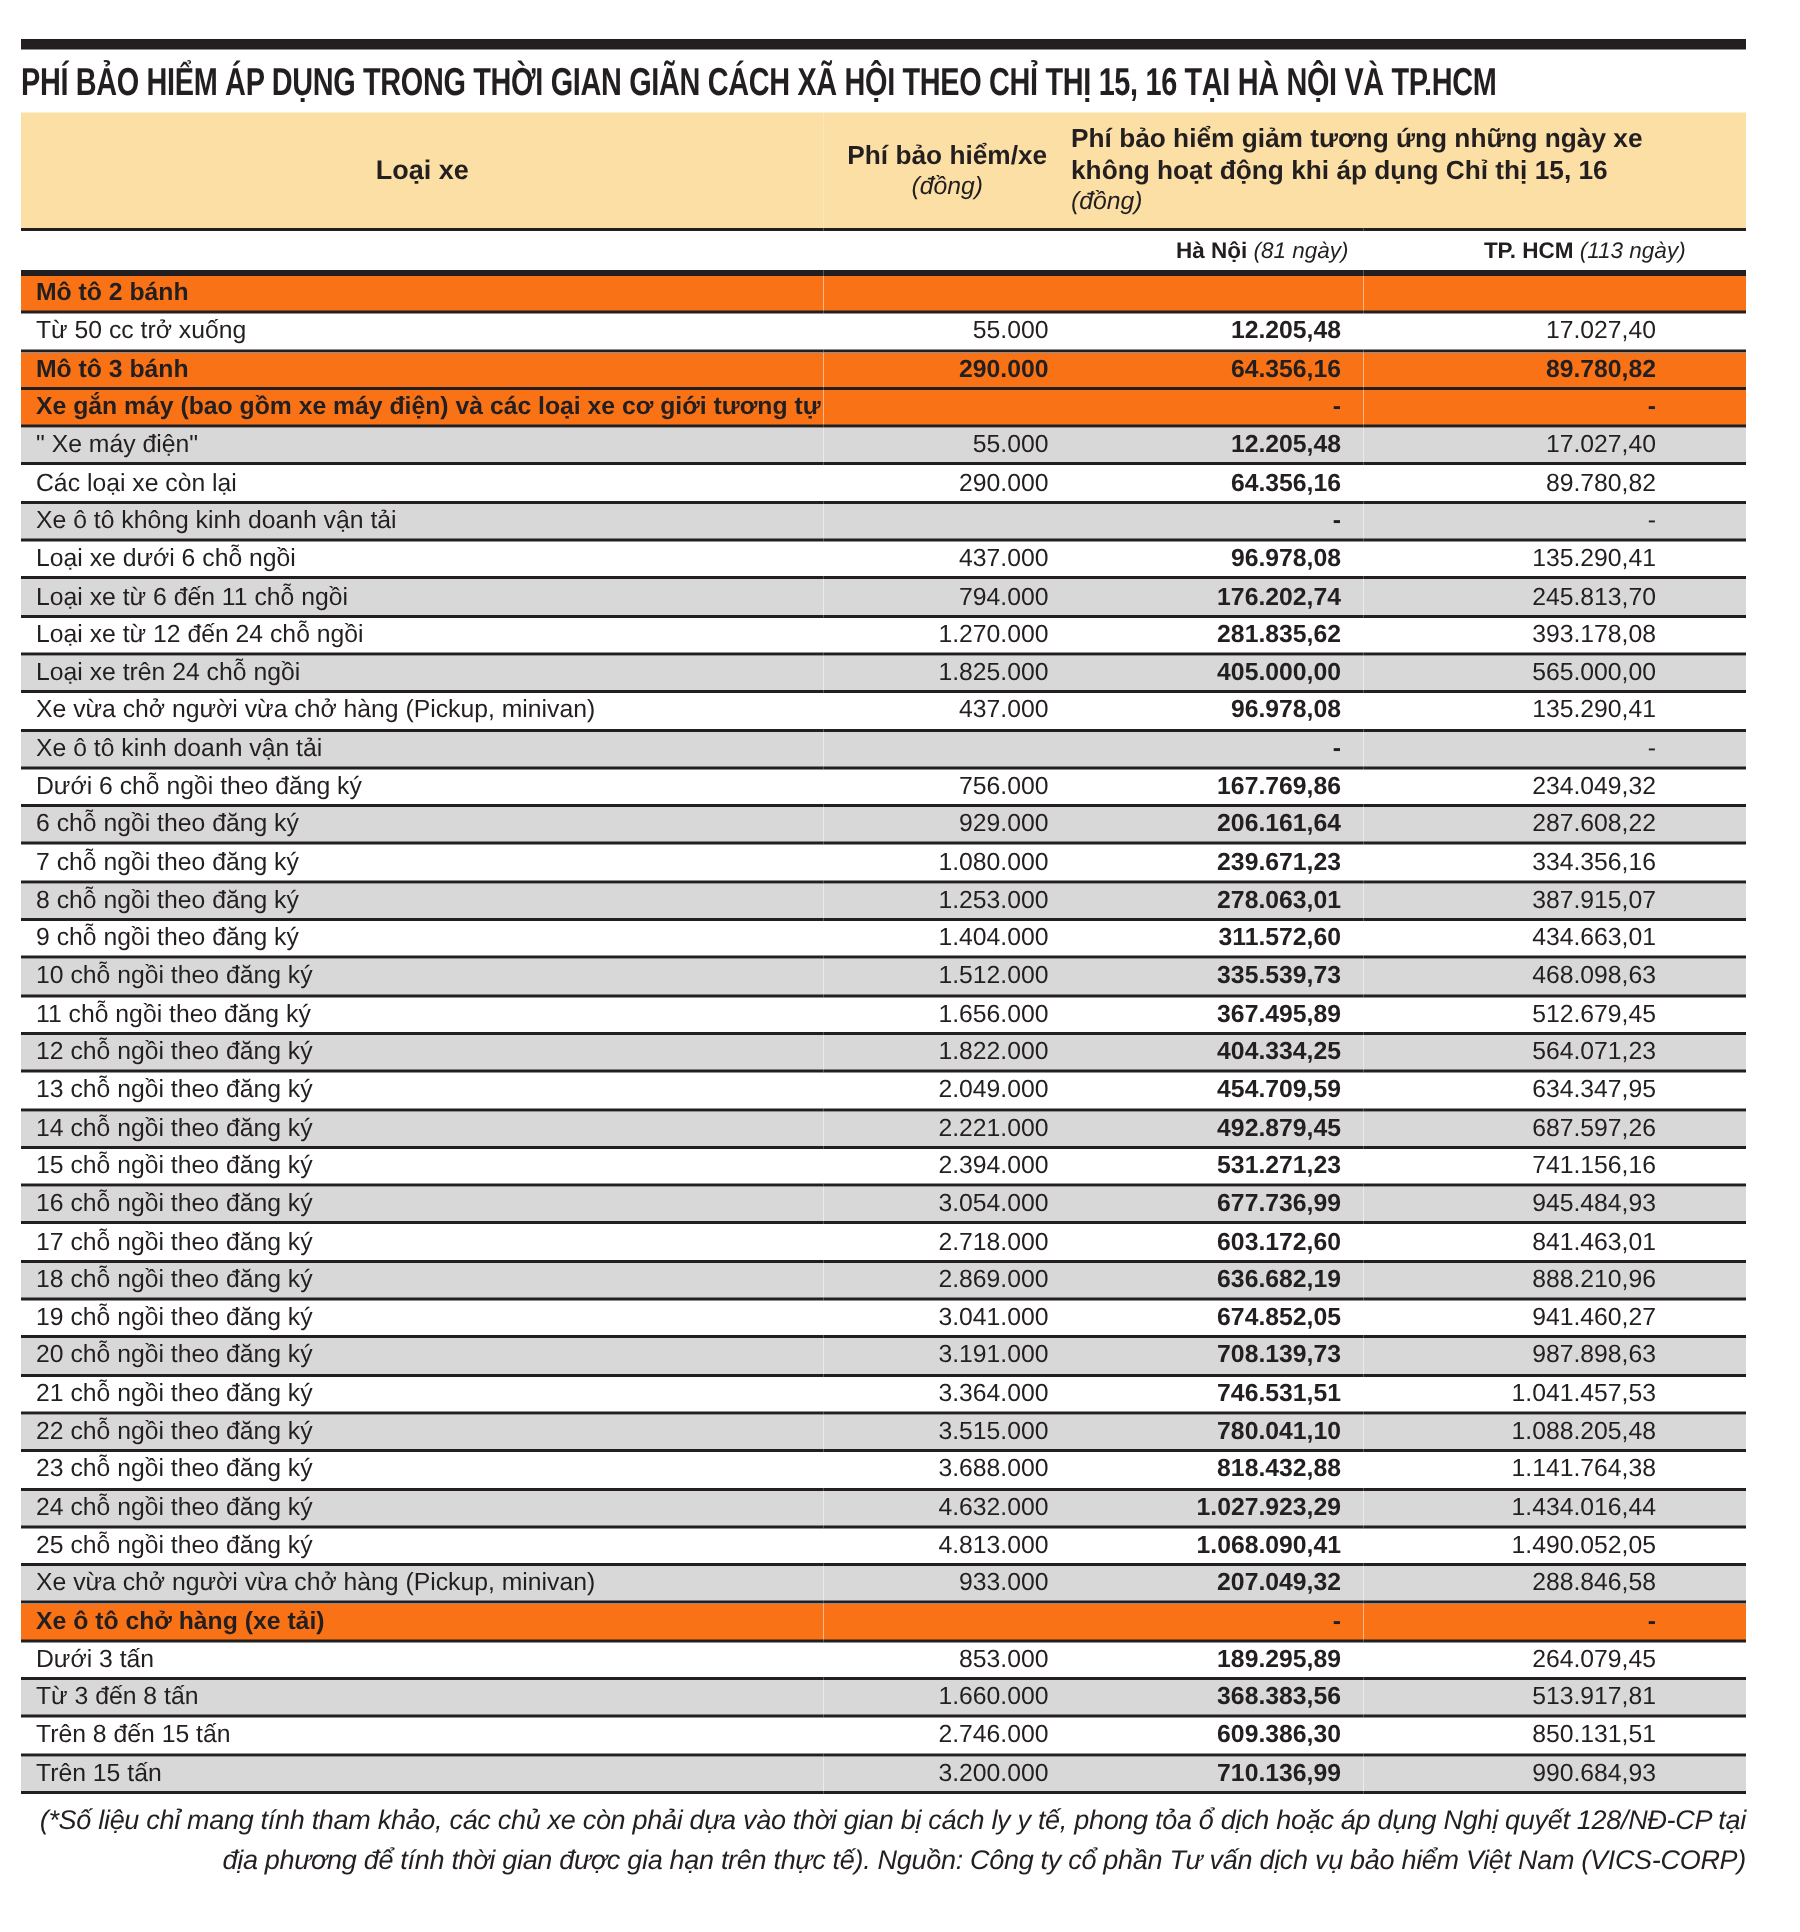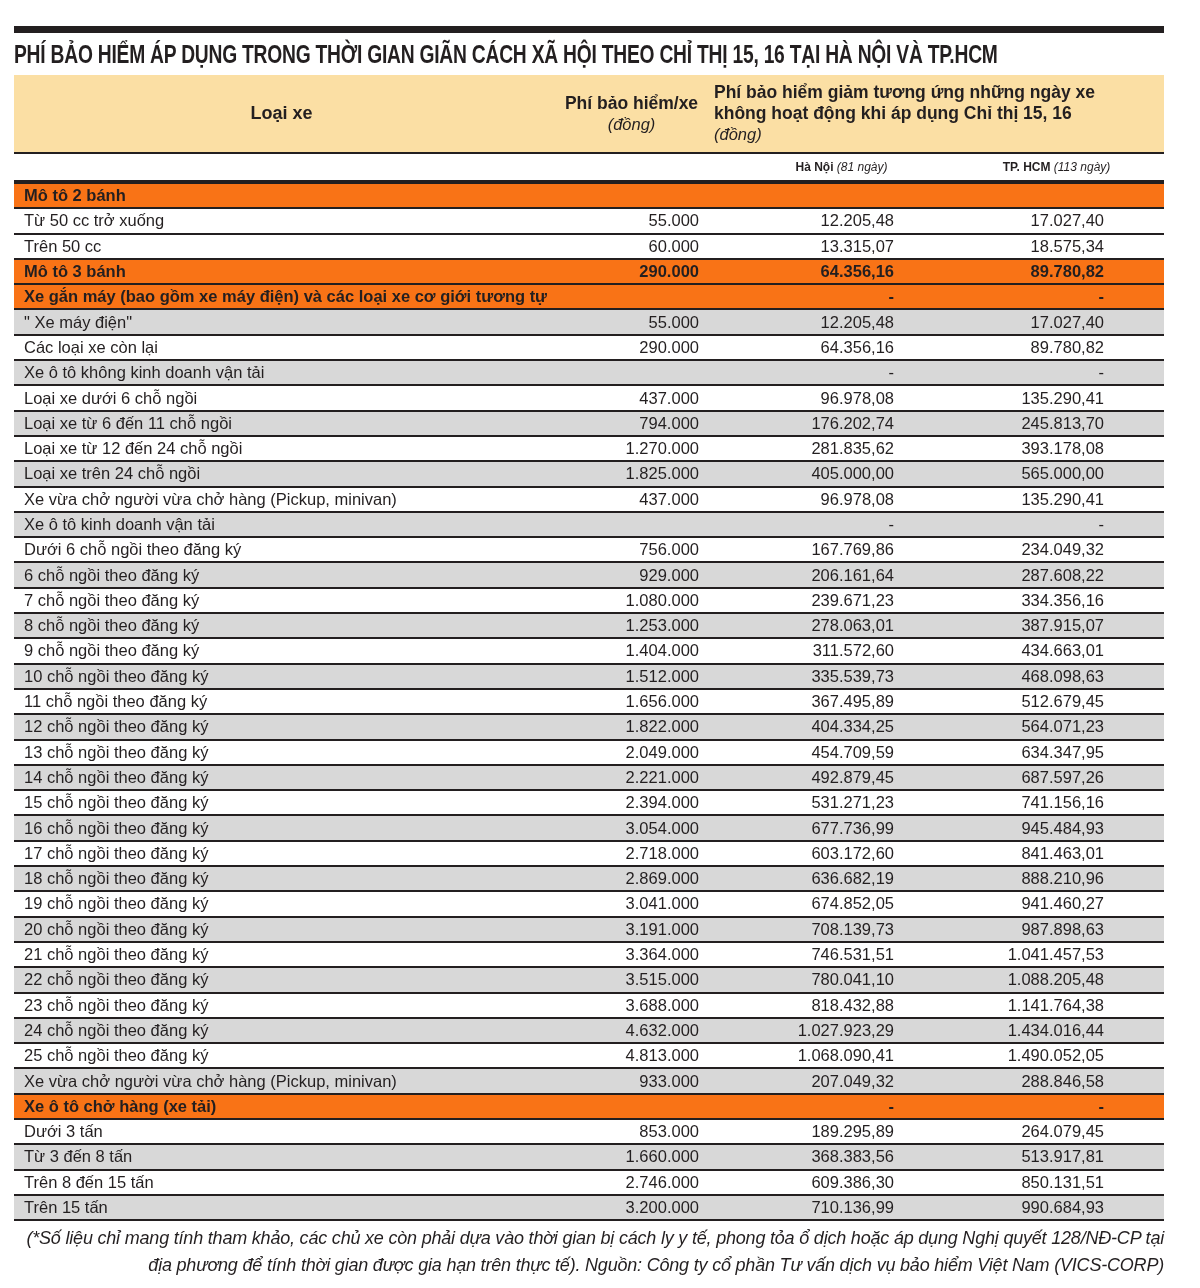--- a/index.html
+++ b/index.html
@@ -49,21 +49,21 @@
   }
   thead .head-main th.h-loaixe { text-align: center; font-size: 18px; }
   thead .head-main th.h-phi { text-align: center; }
   thead .head-main th.h-giam { text-align: left; }
   thead .unit { font-weight: normal; font-style: italic; font-size: 16.5px; }
 
   thead .head-sub th {
     background: #ffffff;
     height: 26px;
     border-bottom: 4px solid #231f20;
-    font-size: 12px;
+    font-size: 15px;
     vertical-align: middle;
     text-align: center;
     font-weight: normal;
   }
   thead .head-sub .city-name { font-weight: bold; }
   thead .head-sub .city-days { font-style: italic; }
   thead .head-sub th.h-hanoi .shift { position: relative; left: 30px; }
   thead .head-sub th.h-hcm  .shift { position: relative; left: 20px; }
 
   
@@ -71,21 +71,21 @@
     height: 23.3px;
     border-bottom: 2px solid #231f20;
     font-size: 16.5px;
     vertical-align: middle;
     line-height: 19px;
     overflow: hidden;
     white-space: nowrap;
   }
   tbody td.cell-label { text-align: left; padding-left: 10px; }
   tbody td.cell-fee   { text-align: right; padding-right: 15px; }
-  tbody td.cell-hanoi { text-align: right; padding-right: 15px; }
+  tbody td.cell-hanoi { text-align: right; padding-right: 15px; font-weight: bold; }
   tbody td.cell-hcm   { text-align: right; padding-right: 60px; }
 
   tr.row-white td { background: #ffffff; }
   tr.row-gray  td { background: #d8d8d8; }
   tr.row-section td { background: #f97316; font-weight: bold; }
 
   .footnote {
     margin-top: 4px;
     text-align: right;
     font-style: italic;
@@ -143,26 +143,20 @@
           <td class="cell-fee"></td>
           <td class="cell-hanoi"></td>
           <td class="cell-hcm"></td>
         </tr>
         <tr class="row-white">
           <td class="cell-label">Từ 50 cc trở xuống</td>
           <td class="cell-fee">55.000</td>
           <td class="cell-hanoi">12.205,48</td>
           <td class="cell-hcm">17.027,40</td>
         </tr>
-        <tr class="row-white">
-          <td class="cell-label">Trên 50 cc</td>
-          <td class="cell-fee">60.000</td>
-          <td class="cell-hanoi">13.315,07</td>
-          <td class="cell-hcm">18.575,34</td>
-        </tr>
         <tr class="row-section">
           <td class="cell-label">Mô tô 3 bánh</td>
           <td class="cell-fee">290.000</td>
           <td class="cell-hanoi">64.356,16</td>
           <td class="cell-hcm">89.780,82</td>
         </tr>
         <tr class="row-section">
           <td class="cell-label">Xe gắn máy (bao gồm xe máy điện) và các loại xe cơ giới tương tự</td>
           <td class="cell-fee"></td>
           <td class="cell-hanoi">-</td>

